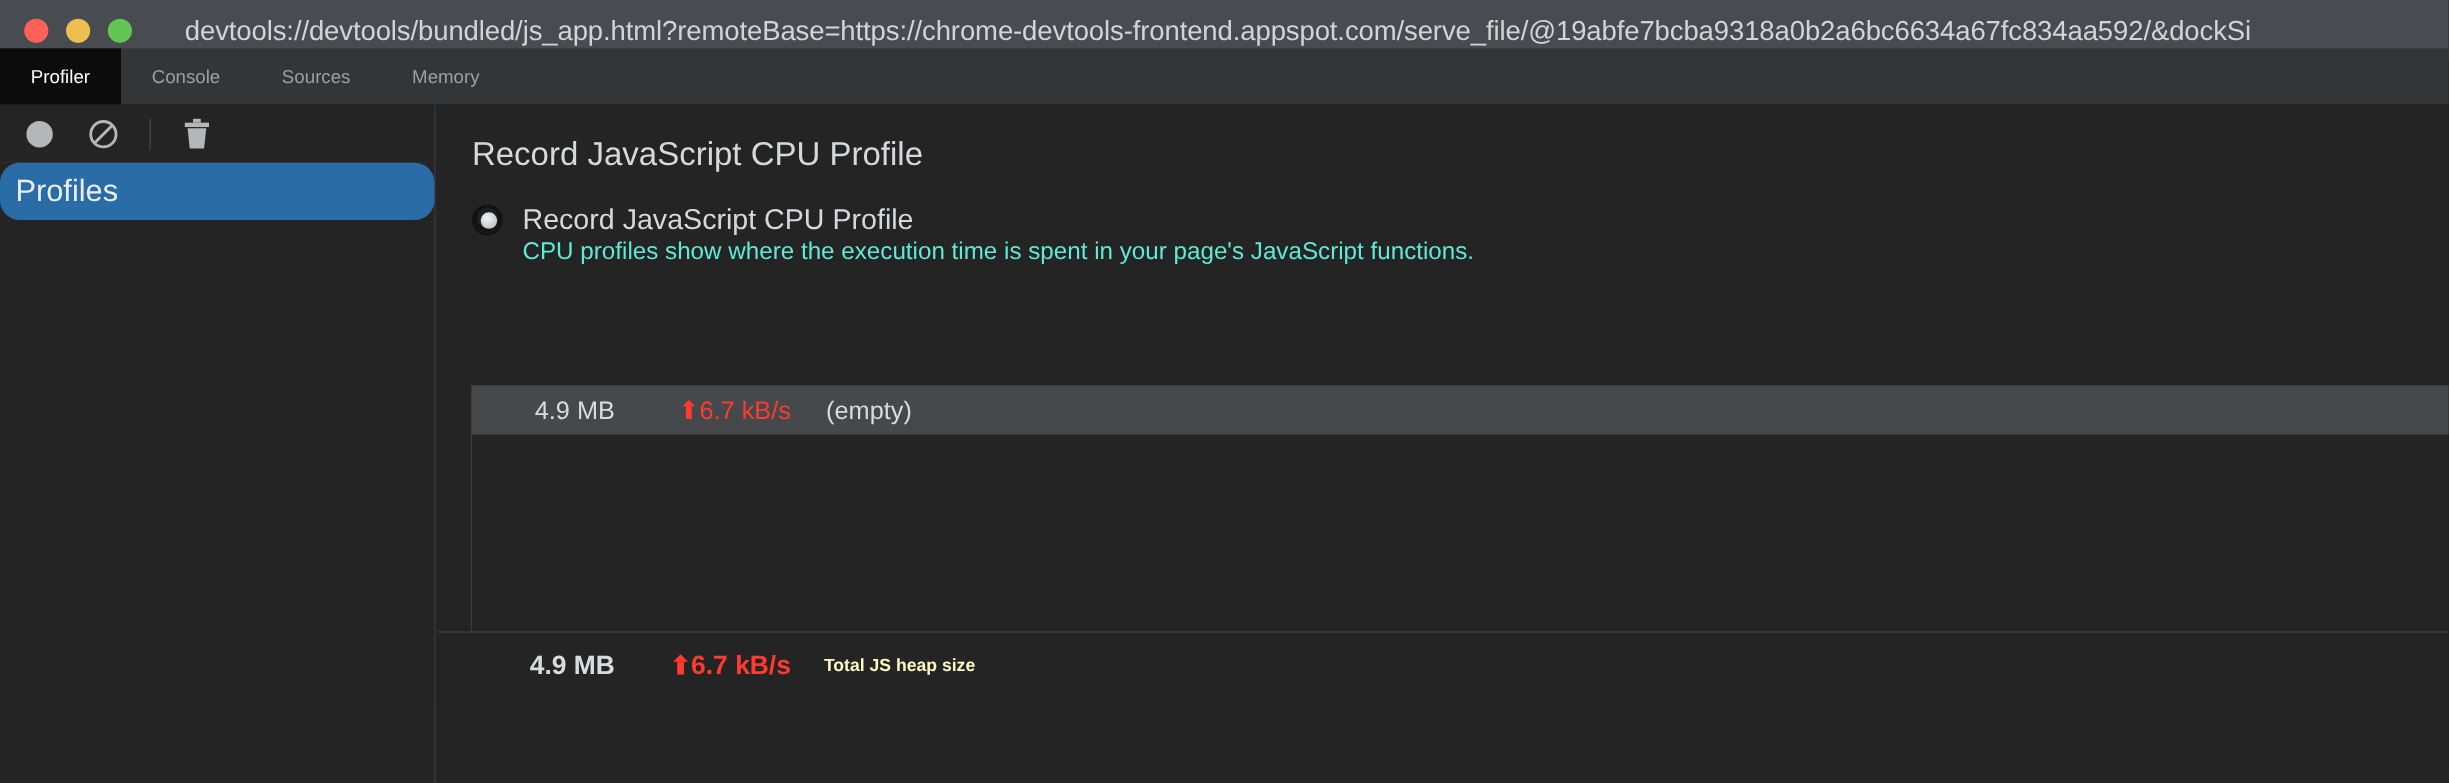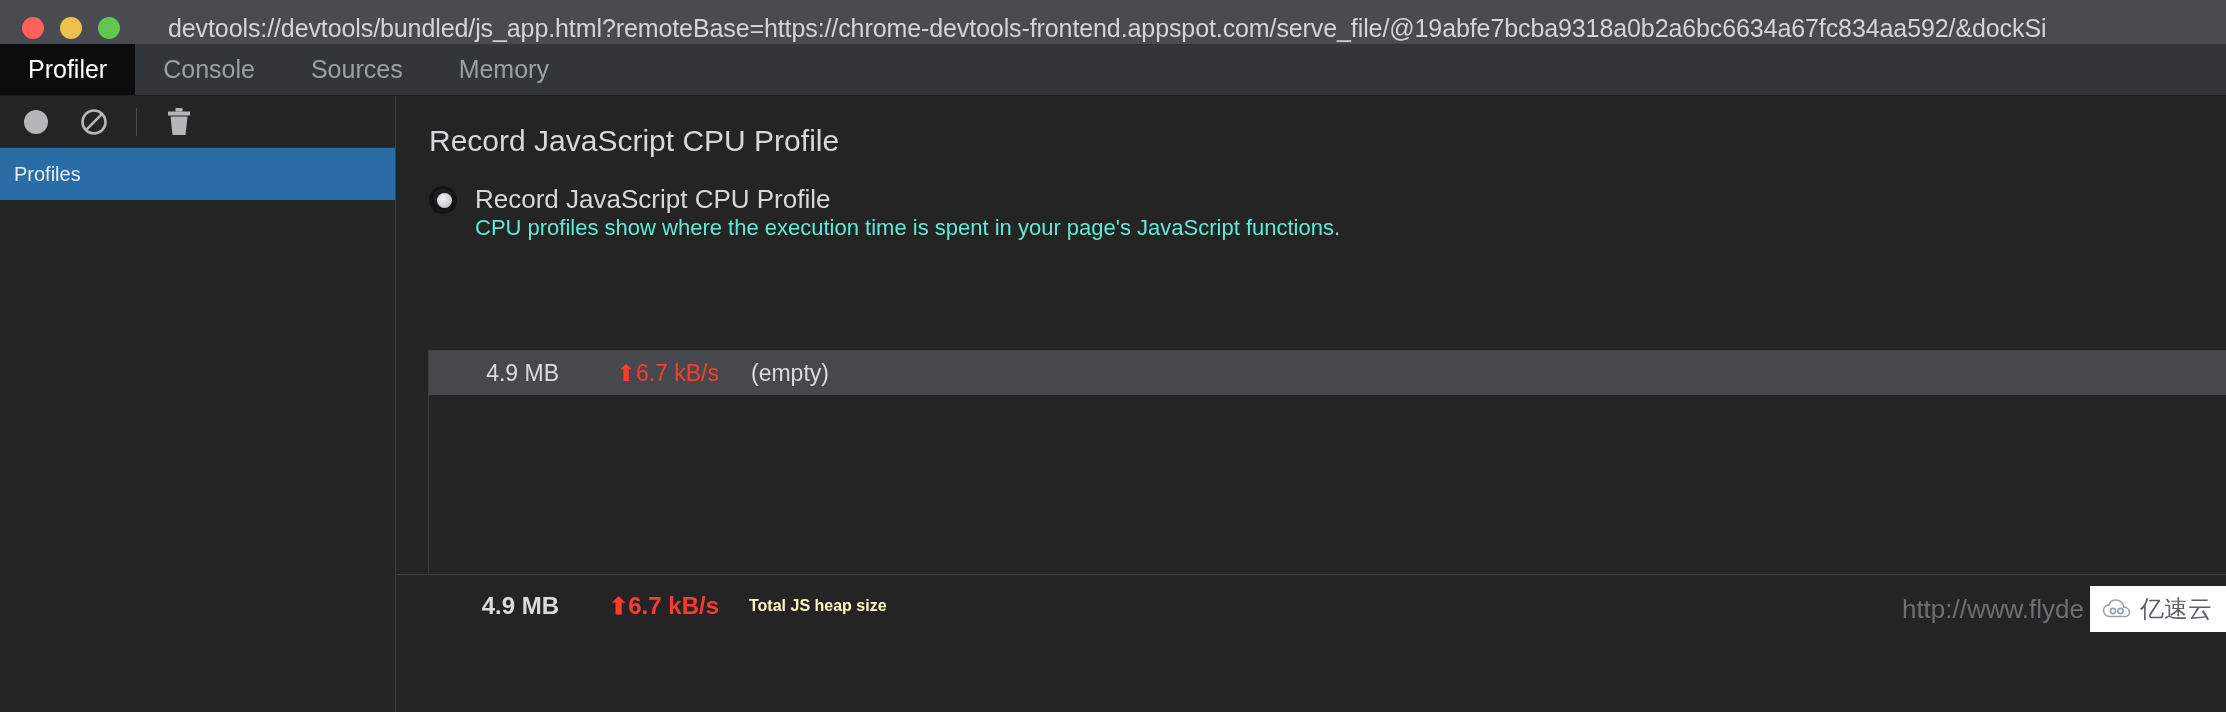--- a/index.html
+++ b/index.html
@@ -55,21 +55,21 @@
     display: flex;
     align-items: stretch;
     border-bottom: 1px solid #1c1f21;
   }
   .tab {
     display: flex;
     align-items: center;
     justify-content: center;
     padding: 0 28px;
     color: #9aa0a6;
-    font-size: 25px;
+    font-size: 17px;
     cursor: default;
     white-space: nowrap;
   }
   .tab.active {
     background: #0c0c0c;
     color: #ffffff;
   }
 
   
   #sidebar {
@@ -106,22 +106,23 @@
     display: block;
   }
 
   #sidebar-list { padding-top: 0; }
   .sidebar-item {
     height: 52px;
     display: flex;
     align-items: center;
     padding-left: 14px;
     color: #d8dbde;
-    font-size: 20px;
-    cursor: default;
+    font-size: 28px;
+    cursor: default;
+    border-radius: 18px;
   }
   .sidebar-item.selected {
     background: #2a6ca5;
     color: #e8eef4;
   }
 
   
   #content {
     position: absolute;
     left: 397px; top: 96px;
@@ -312,26 +313,15 @@
     </div>
   </div>
 
   <div id="footer">
     <span class="ft-size">4.9 MB</span>
     <span class="ft-rate">
       <span class="up-arrow">⬆</span><span>6.7 kB/s</span>
     </span>
     <span class="ft-label">Total JS heap size</span>
 
-    <div id="watermark">
-      <span id="watermark-url">http://www.flyde</span>
-      <div id="watermark-badge">
-        <svg width="30" height="22" viewBox="0 0 30 22">
-          <path d="M8.5 18.5 C4.4 18.5 1.5 15.9 1.5 12.6 C1.5 9.6 3.9 7.2 7 6.9 C7.9 4 10.7 2 14 2 C18.1 2 21.4 5 21.8 8.9 C25.1 9.2 27.5 11.6 27.5 14.4 C27.5 16.7 25.6 18.5 23 18.5 Z" fill="none" stroke="#9aa3aa" stroke-width="1.6"></path>
-          <circle cx="11" cy="13" r="2.6" fill="none" stroke="#9aa3aa" stroke-width="1.6"></circle>
-          <circle cx="18.5" cy="13" r="2.6" fill="none" stroke="#9aa3aa" stroke-width="1.6"></circle>
-        </svg>
-        <span id="watermark-badge-text">亿速云</span>
-      </div>
-    </div>
   </div>
 
 </div>
 
 </body></html>

